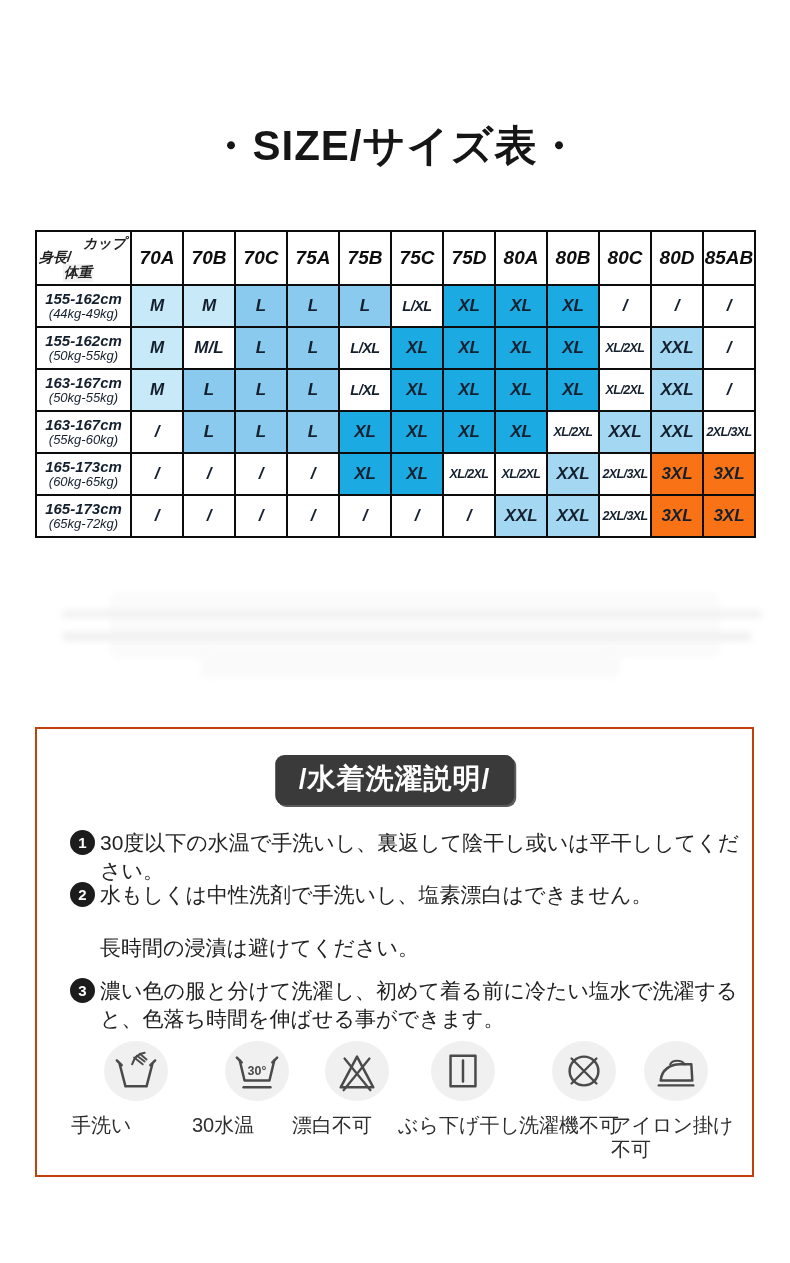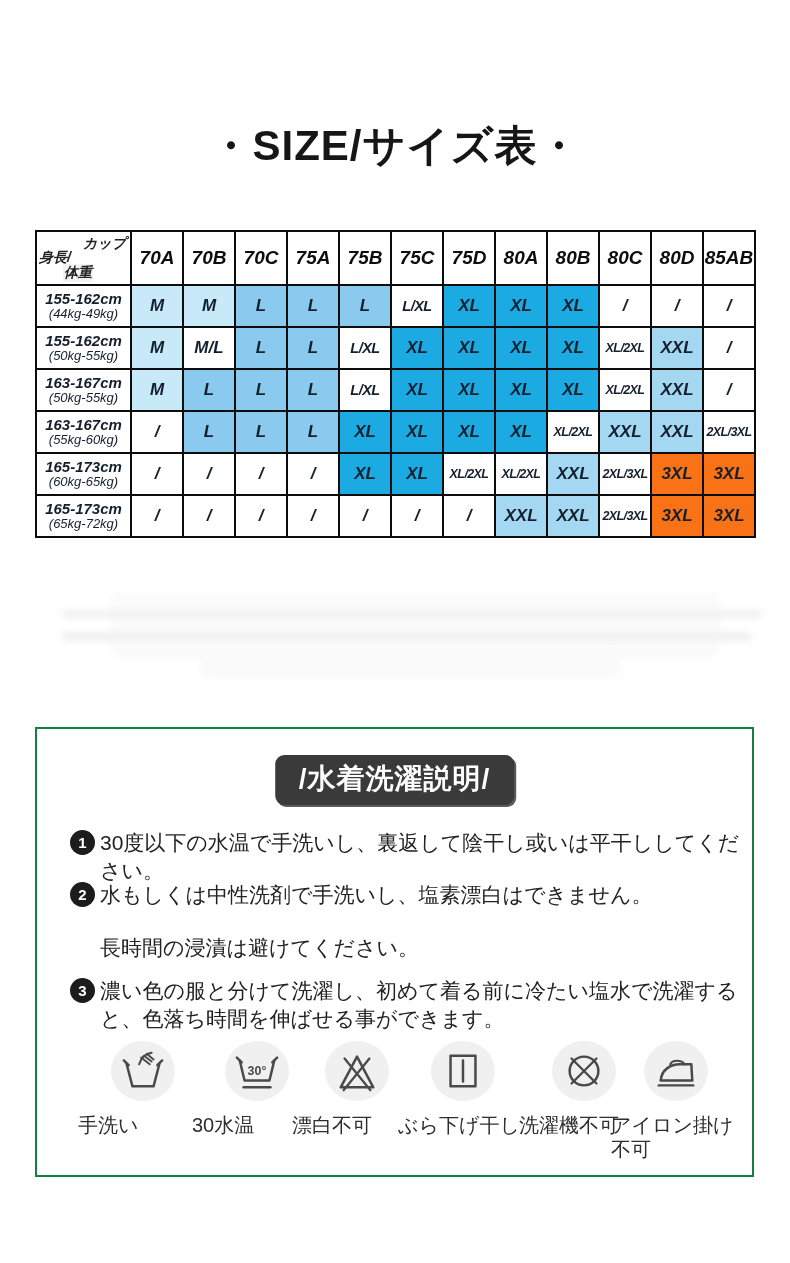--- a/index.html
+++ b/index.html
@@ -37,39 +37,39 @@
 
   
   .wm{position:absolute;border-radius:8px;pointer-events:none;}
   .wm1{left:110px;top:592px;width:610px;height:66px;background:#fbfbfb;filter:blur(2px);}
   .wm2{left:62px;top:610px;width:700px;height:8px;background:#f1f1f1;filter:blur(3px);}
   .wm3{left:62px;top:632px;width:690px;height:9px;background:#f0f0f0;filter:blur(3px);}
   .wm4{left:200px;top:652px;width:420px;height:26px;background:#fafafa;filter:blur(3px);}
 
   
   .washbox{position:absolute;left:35px;top:727px;width:715px;height:446px;
-           border:2px solid #15803d;background:#fff;}
+           border:2px solid #c2410c;background:#fff;}
   .badge{position:absolute;top:26px;left:50%;transform:translateX(-50%);
          background:#3a3a3a;color:#fff;font-size:28px;font-weight:bold;
          padding:5px 24px 7px 24px;border-radius:9px;letter-spacing:1px;white-space:nowrap;
          box-shadow:2px 2px 0 #5a5a5a;}
   .witem{position:absolute;left:33px;right:8px;display:flex;align-items:flex-start;
          font-size:21px;color:#222;line-height:28px;}
   .witem .bullet{flex:0 0 auto;width:25px;height:25px;border-radius:50%;background:#1c1c1c;
          color:#fff;font-size:15px;font-weight:bold;text-align:center;line-height:25px;
          margin-right:5px;margin-top:1px;font-style:normal;}
   .witem.nob{padding-left:30px;}
   .w1{top:100px;} .w2{top:152px;} .w3{top:205px;} .w4{top:248px;}
 
   
   .care{position:absolute;top:312px;width:130px;text-align:left;}
   .care .oval{width:64px;height:60px;border-radius:50%;background:#f0f0f0;
         margin:0 auto;display:flex;align-items:center;justify-content:center;}
   .care .lbl{margin-top:12px;font-size:20px;color:#2e2e2e;line-height:24px;}
-  .ca1{left:41px;} .ca2{left:155px;} .ca3{left:255px;} .ca4{left:361px;} .ca5{left:482px;} .ca6{left:574px;}
+  .ca1{left:34px;} .ca2{left:155px;} .ca3{left:255px;} .ca4{left:361px;} .ca5{left:482px;} .ca6{left:574px;}
   .care svg{display:block;}
 </style>
 </head>
 <body>
 
 <div class="page">
 
   <div class="title">・SIZE/サイズ表・</div>
 
   <div class="tbl-wrap">

